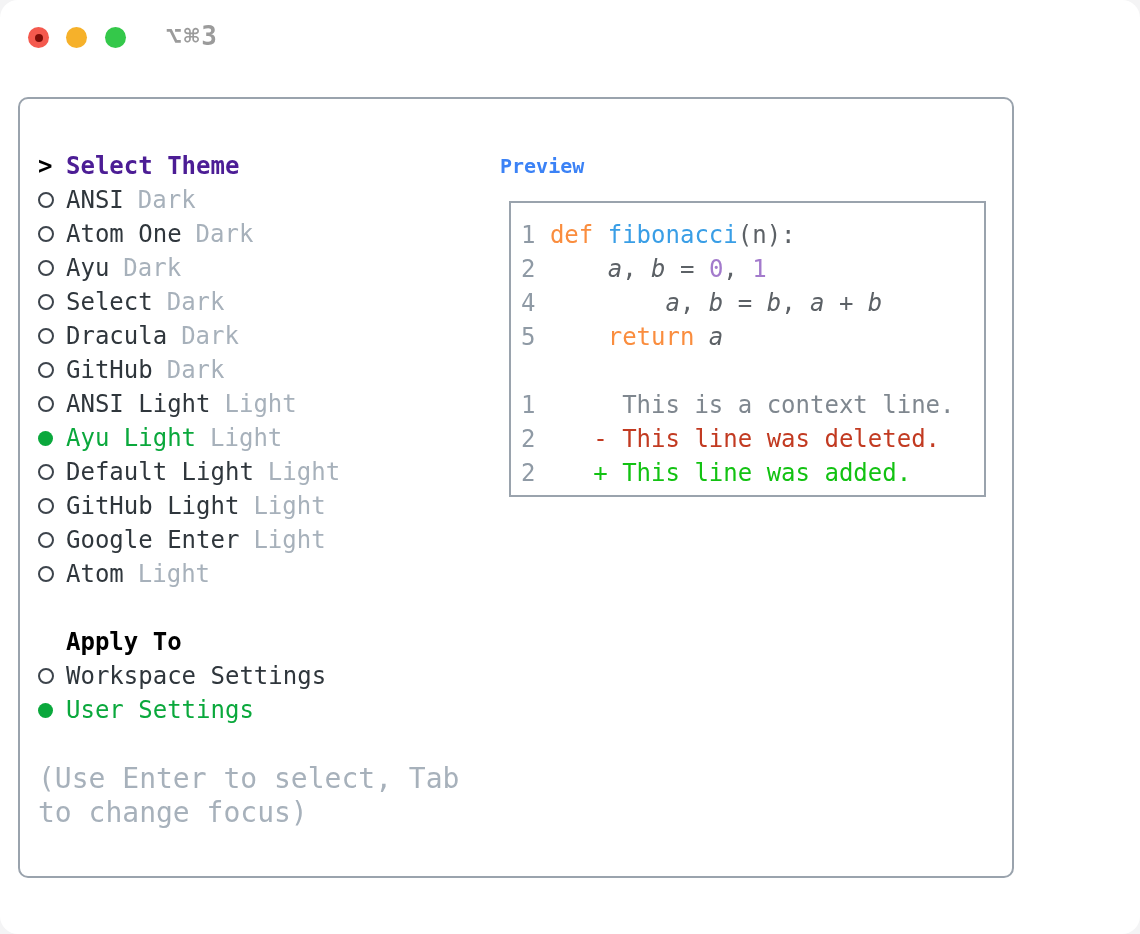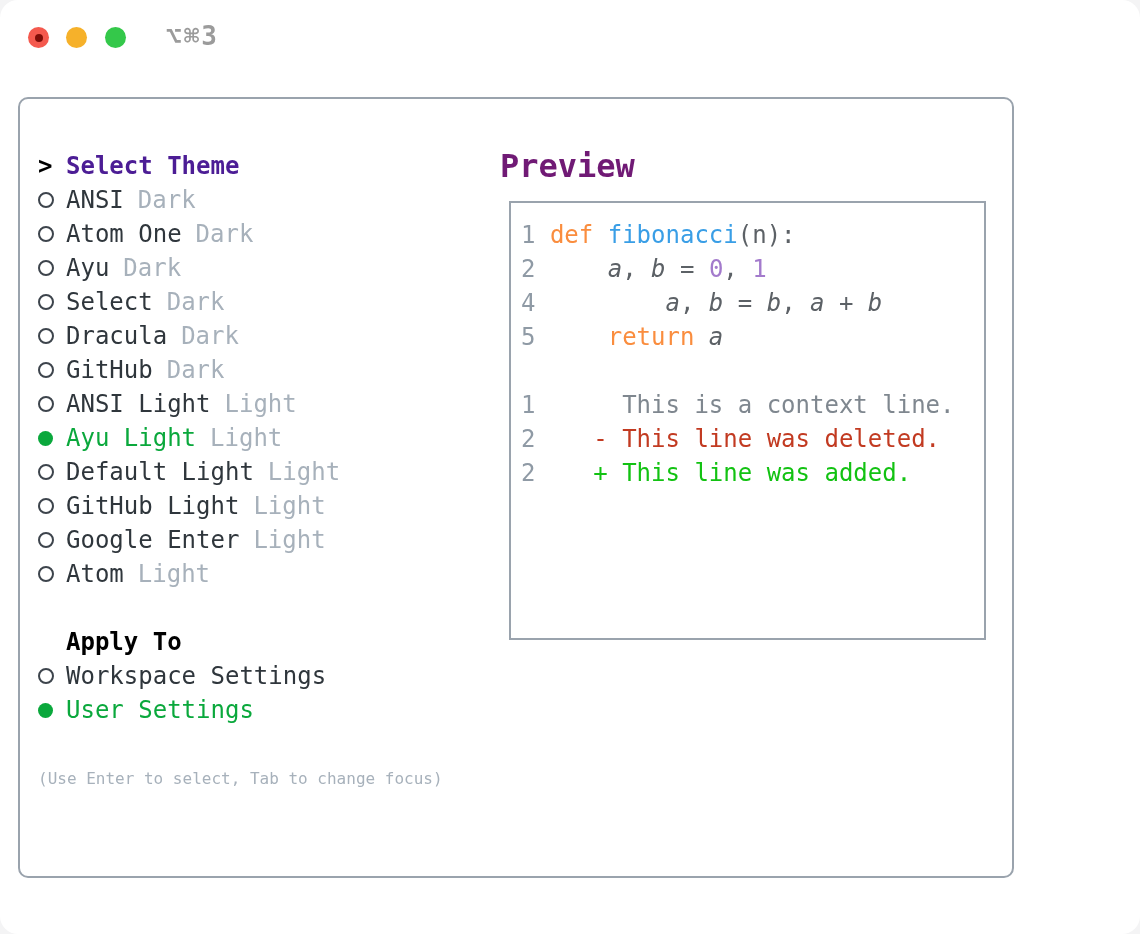--- a/index.html
+++ b/index.html
@@ -21,24 +21,24 @@
   .marker{display:inline-flex;width:28px;align-items:center;flex:0 0 28px;}
   .caret{font-weight:bold;color:#000;}
   .hdr{font-weight:bold;color:#4c1d95;text-align:center;}
   .radio{width:12px;height:12px;border:2.5px solid var(--radio);border-radius:50%;box-sizing:content-box;}
   .radio.on{width:15px;height:15px;border:none;background:var(--accent);}
   .name{color:var(--text);}
   .name.sel{color:var(--accent);}
   .tag{color:var(--tag);margin-left:14px;}
   .apply{position:absolute;left:38px;top:625px;}
   .apply-hdr{padding-left:28px;height:34px;font-size:24px;line-height:34px;color:#000;font-weight:bold;}
-  .hint{position:absolute;left:38px;top:762px;width:436px;font-size:16px;line-height:34px;color:var(--hint);}
+  .hint{position:absolute;left:38px;top:762px;width:436px;font-size:28px;line-height:34px;color:var(--hint);}
   
-  .preview-title{position:absolute;left:500px;top:149px;height:34px;font-size:32px;line-height:34px;font-weight:bold;color:#701a75;}
-  .preview-box{position:absolute;left:509px;top:201px;width:477px;height:439px;border:2px solid var(--border);box-sizing:border-box;padding:15px 9px 0 10px;overflow:hidden;}
+  .preview-title{position:absolute;left:500px;top:149px;height:34px;font-size:20px;line-height:34px;font-weight:bold;color:#3b82f6;}
+  .preview-box{position:absolute;left:509px;top:201px;width:477px;height:296px;border:2px solid var(--border);box-sizing:border-box;padding:15px 9px 0 10px;overflow:hidden;}
   .cl{height:34px;font-size:24px;line-height:34px;white-space:pre;}
   .ln{color:var(--ln);}
   .pl{color:var(--pl);}
   .kw{color:var(--kw);}
   .fn{color:var(--fn);}
   .nm{color:var(--nm);}
   .sp{color:var(--sp);}
   .vr{color:var(--pl);font-style:italic;}
   .ctx{color:var(--ctx);}
   .del{color:var(--del);}

